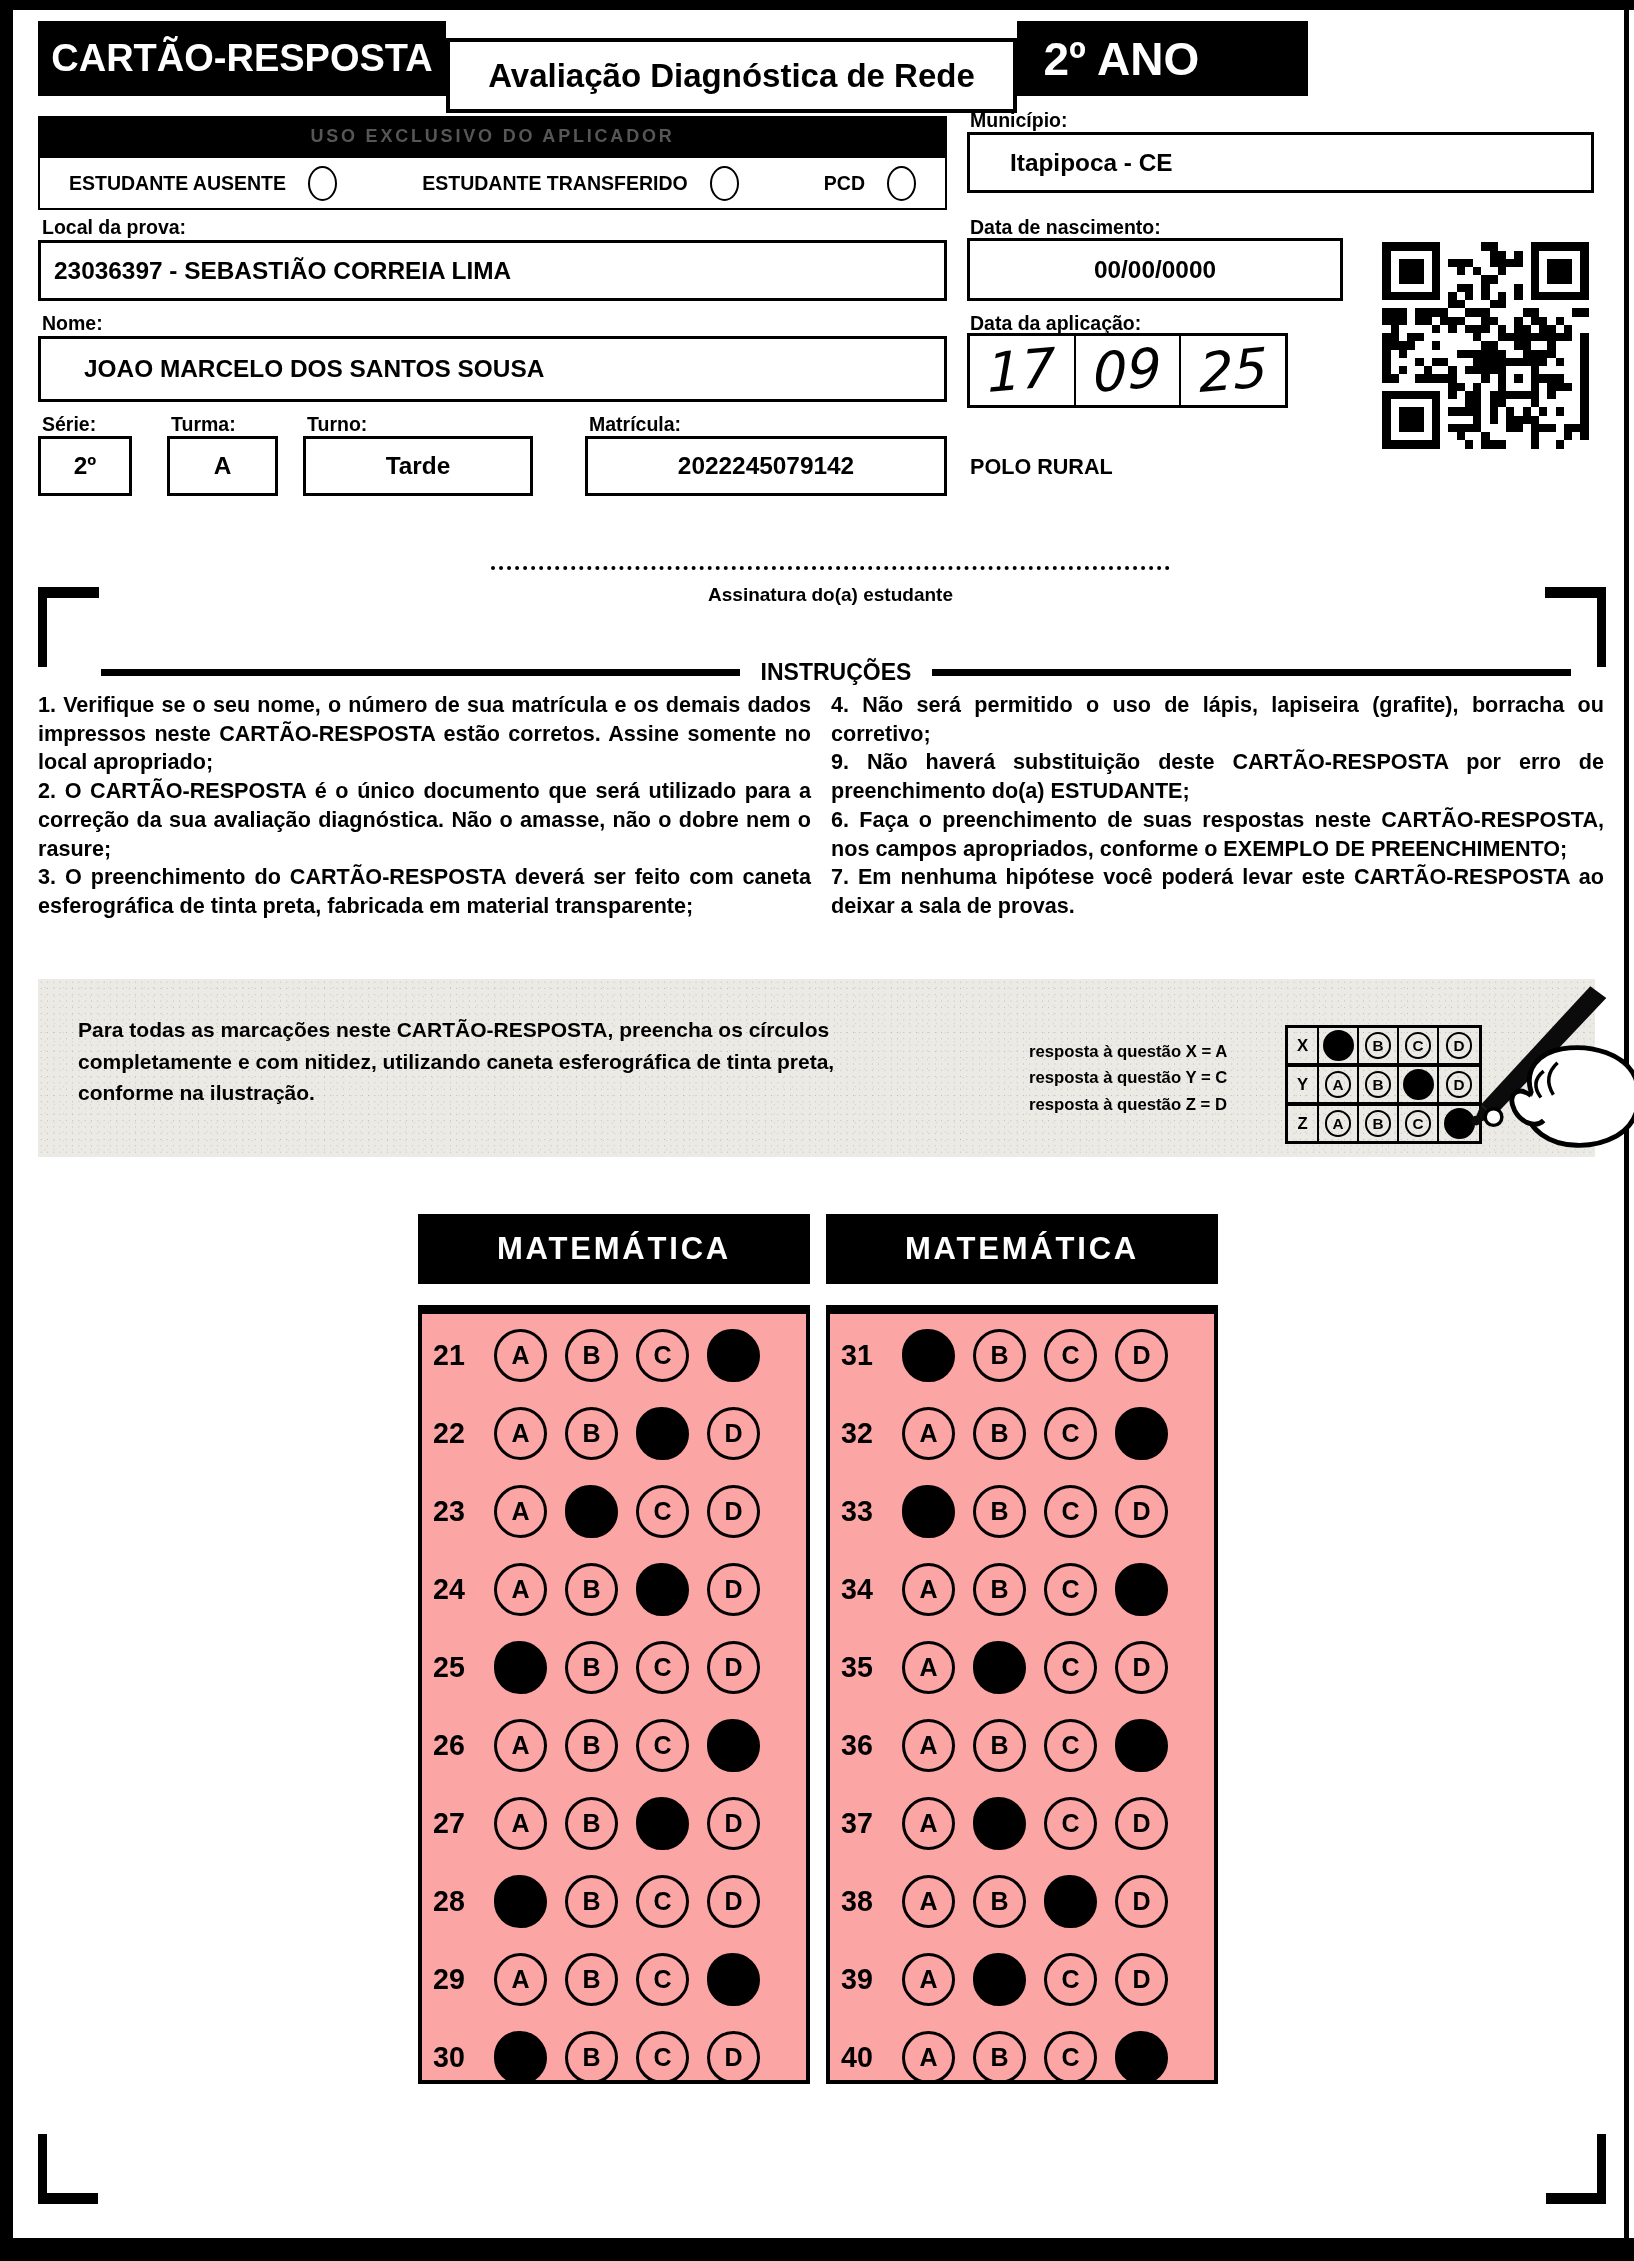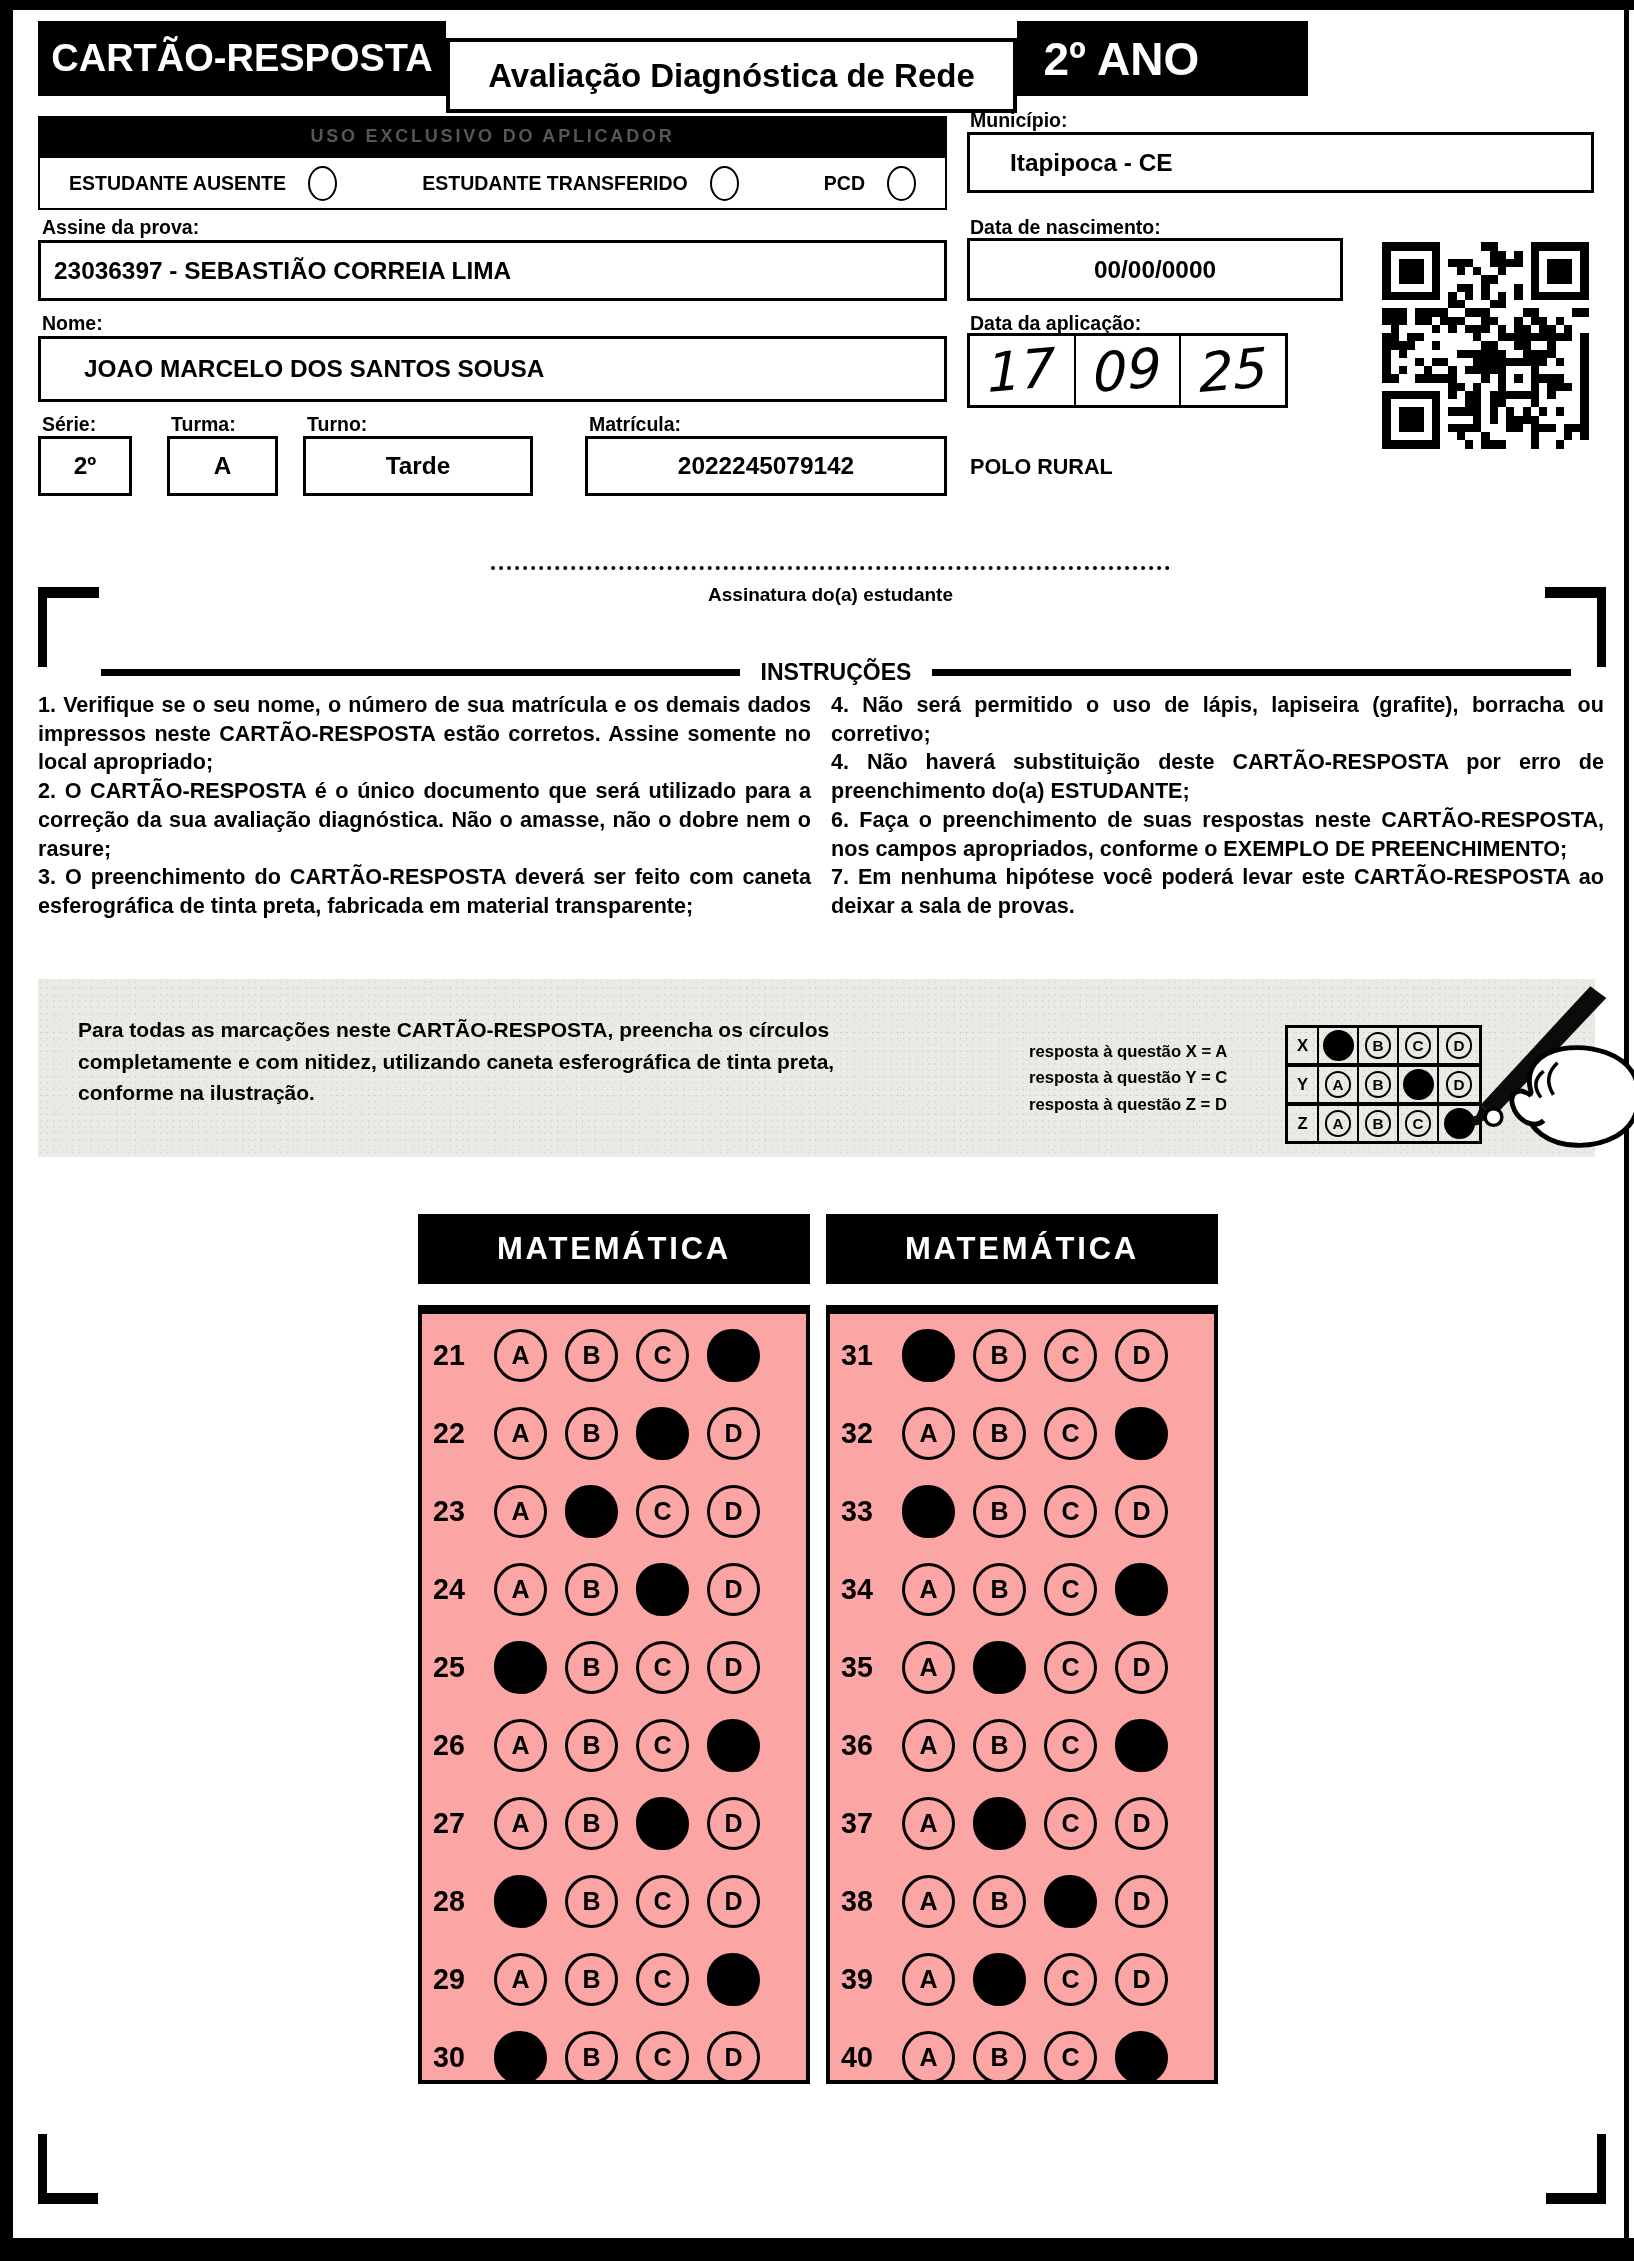--- a/index.html
+++ b/index.html
@@ -109,21 +109,21 @@
       <div class="status-item">
         <span>ESTUDANTE TRANSFERIDO</span>
         <span class="status-circle"></span>
       </div>
       <div class="status-item">
         <span>PCD</span>
         <span class="status-circle"></span>
       </div>
     </div>
 
-  <div class="lbl" style="left:42px;top:216px;">Assine da prova:</div>
+  <div class="lbl" style="left:42px;top:216px;">Local da prova:</div>
   <div class="field-box" id="box-local">23036397 - SEBASTIÃO CORREIA LIMA</div>
 
   <div class="lbl" style="left:42px;top:312px;">Nome:</div>
   <div class="field-box" id="box-nome">JOAO MARCELO DOS SANTOS SOUSA</div>
 
   <div class="lbl" style="left:42px;top:413px;">Série:</div>
   <div class="lbl" style="left:171px;top:413px;">Turma:</div>
   <div class="lbl" style="left:307px;top:413px;">Turno:</div>
   <div class="lbl" style="left:589px;top:413px;">Matrícula:</div>
   <div class="field-box" id="box-serie">2º</div>
@@ -489,21 +489,21 @@
     <div id="instr-title">INSTRUÇÕES</div>
     <div class="instr-rule"></div>
   </div>
   <div class="instr-col" id="instr-left">
       <p class="instr">1. Verifique se o seu nome, o número de sua matrícula e os demais dados impressos neste CARTÃO-RESPOSTA estão corretos. Assine somente no local apropriado;</p>
       <p class="instr">2. O CARTÃO-RESPOSTA é o único documento que será utilizado para a correção da sua avaliação diagnóstica. Não o amasse, não o dobre nem o rasure;</p>
       <p class="instr">3. O preenchimento do CARTÃO-RESPOSTA deverá ser feito com caneta esferográfica de tinta preta, fabricada em material transparente;</p>
     </div>
   <div class="instr-col" id="instr-right">
       <p class="instr">4. Não será permitido o uso de lápis, lapiseira (grafite), borracha ou corretivo;</p>
-      <p class="instr">4. Não haverá substituição deste CARTÃO-RESPOSTA por erro de preenchimento do(a) ESTUDANTE;</p>
+      <p class="instr">9. Não haverá substituição deste CARTÃO-RESPOSTA por erro de preenchimento do(a) ESTUDANTE;</p>
       <p class="instr">6. Faça o preenchimento de suas respostas neste CARTÃO-RESPOSTA, nos campos apropriados, conforme o EXEMPLO DE PREENCHIMENTO;</p>
       <p class="instr">7. Em nenhuma hipótese você poderá levar este CARTÃO-RESPOSTA ao deixar a sala de provas.</p>
     </div>
 
   <div class="abs" id="example-box">
     <div id="example-text">Para todas as marcações neste CARTÃO-RESPOSTA, preencha os círculos completamente e com nitidez, utilizando caneta esferográfica de tinta preta, conforme na ilustração.</div>
     <div id="example-legend">
         <div>resposta à questão X = A</div>
         <div>resposta à questão Y = C</div>
         <div>resposta à questão Z = D</div>

